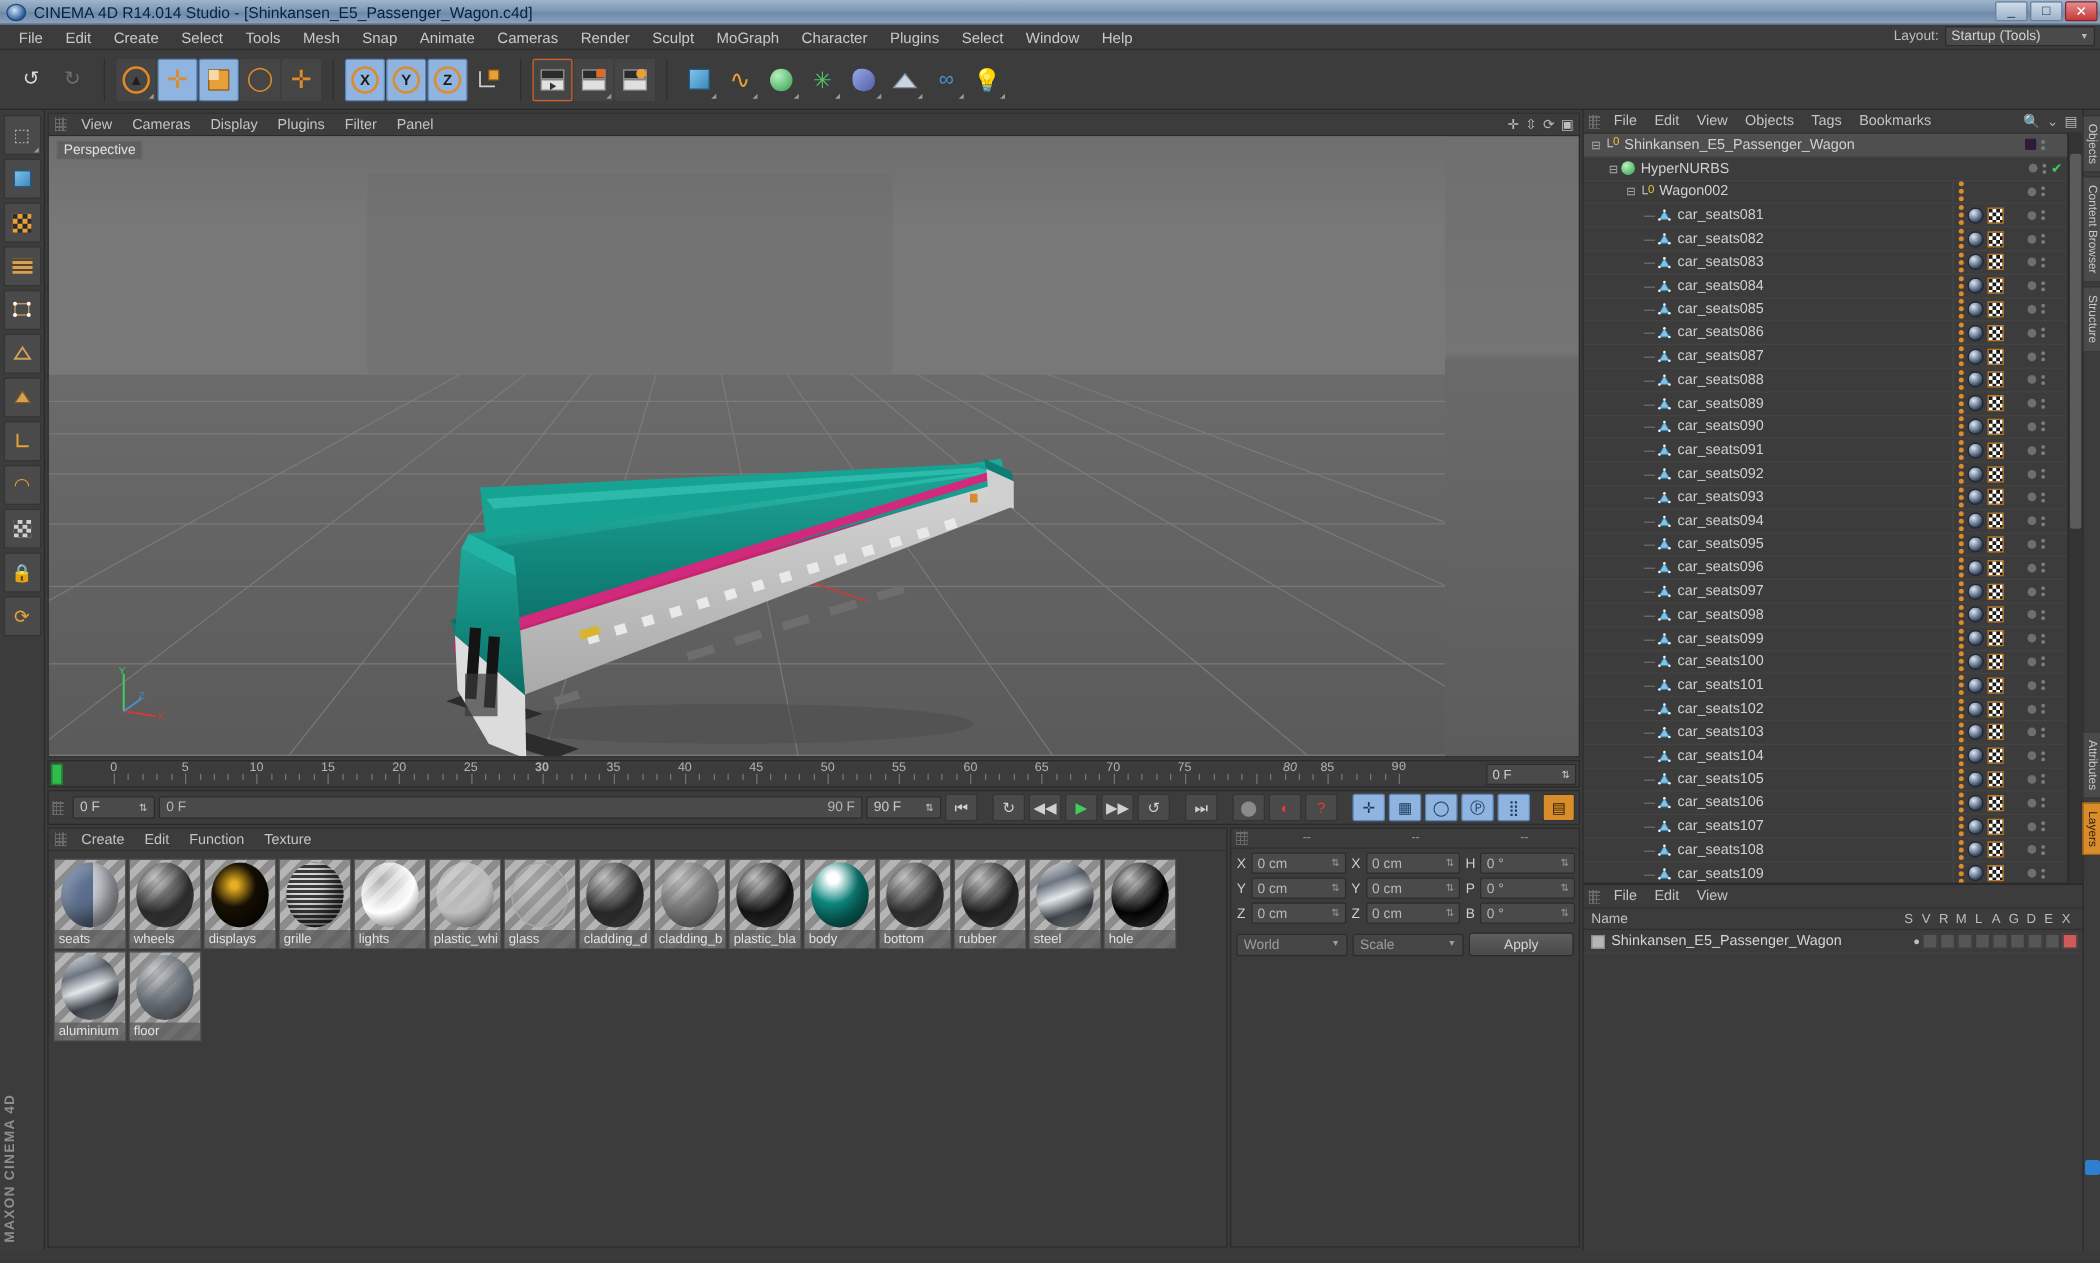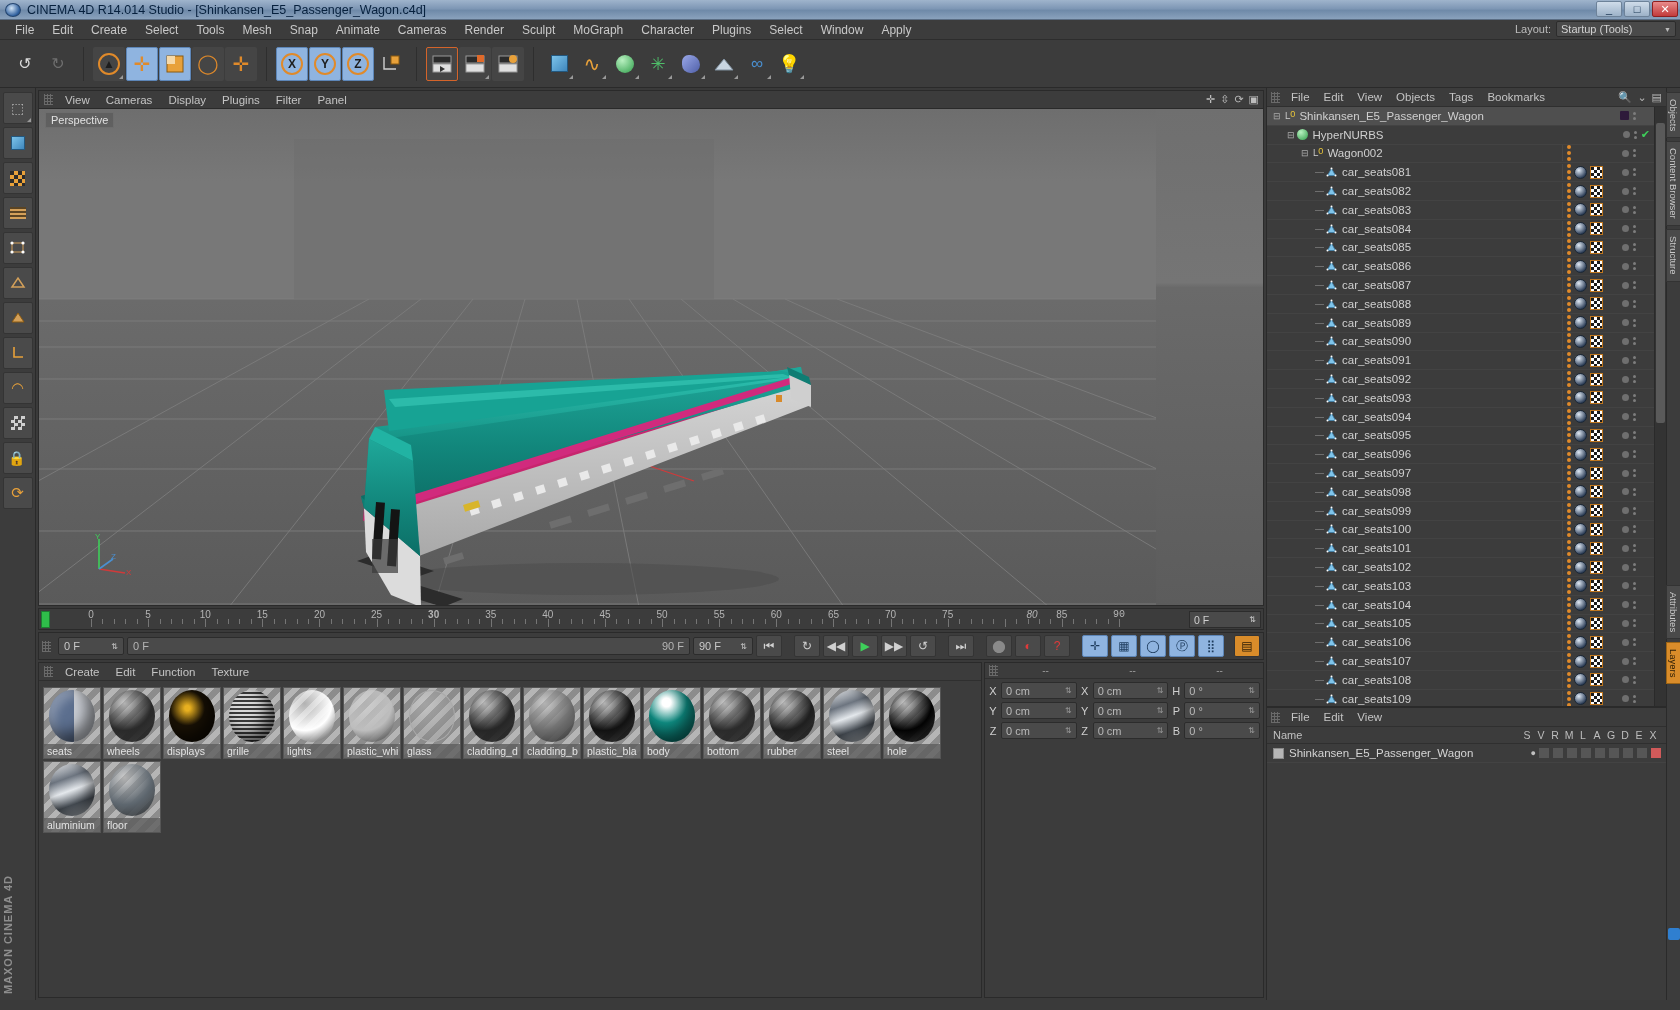--- a/index.html
+++ b/index.html
@@ -210,21 +210,21 @@
   <div class="mi">Snap</div>
   <div class="mi">Animate</div>
   <div class="mi">Cameras</div>
   <div class="mi">Render</div>
   <div class="mi">Sculpt</div>
   <div class="mi">MoGraph</div>
   <div class="mi">Character</div>
   <div class="mi">Plugins</div>
   <div class="mi">Select</div>
   <div class="mi">Window</div>
-  <div class="mi">Apply</div>
+  <div class="mi">Help</div>
   <div class="layout-box">
     <span class="lbl">Layout:</span>
     <div class="layout-sel">
       <span>Startup (Tools)</span>
       <span class="arw">▼</span>
     </div>
   </div>
 </div>
 
 <div class="toolbar">
@@ -858,20 +858,31 @@
                 <span>0 cm</span>
                 <span class="sp">⇅</span>
               </div>
               <span class="cp-lab">B</span>
               <div class="cp-in">
                 <span>0 °</span>
                 <span class="sp">⇅</span>
               </div>
             </div>
           </div>
+        <div class="cp-foot">
+          <div class="cp-sel">
+            <span>World</span>
+            <span style="font-size:7px">▼</span>
+          </div>
+          <div class="cp-sel">
+            <span>Scale</span>
+            <span style="font-size:7px">▼</span>
+          </div>
+          <div class="applybtn">Apply</div>
+        </div>
       </div>
     </div>
   </div>
 
   <div class="rightdock">
 
     <div class="om">
       <div class="om-menu">
         <div class="grip"></div>
         <div class="mi">File</div>

